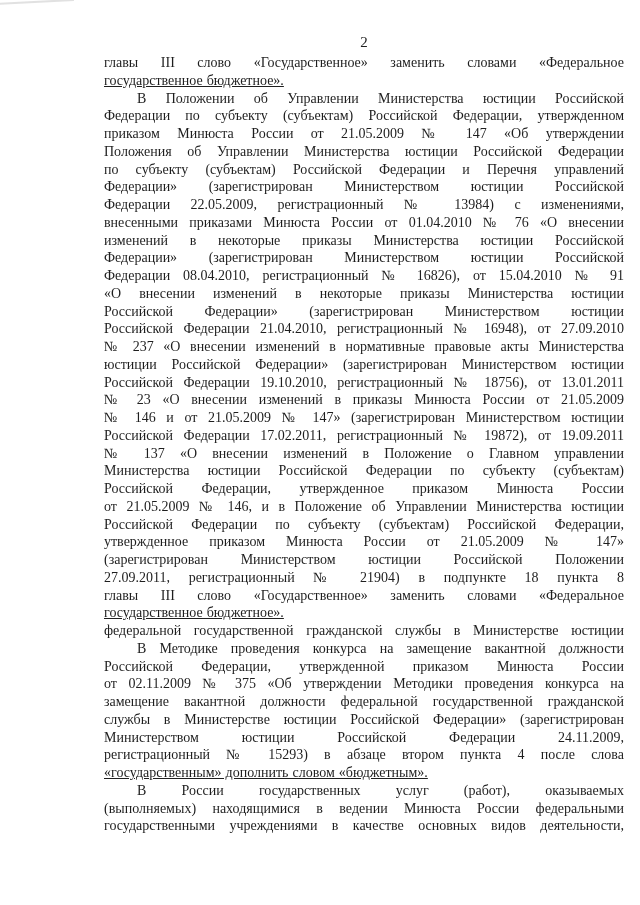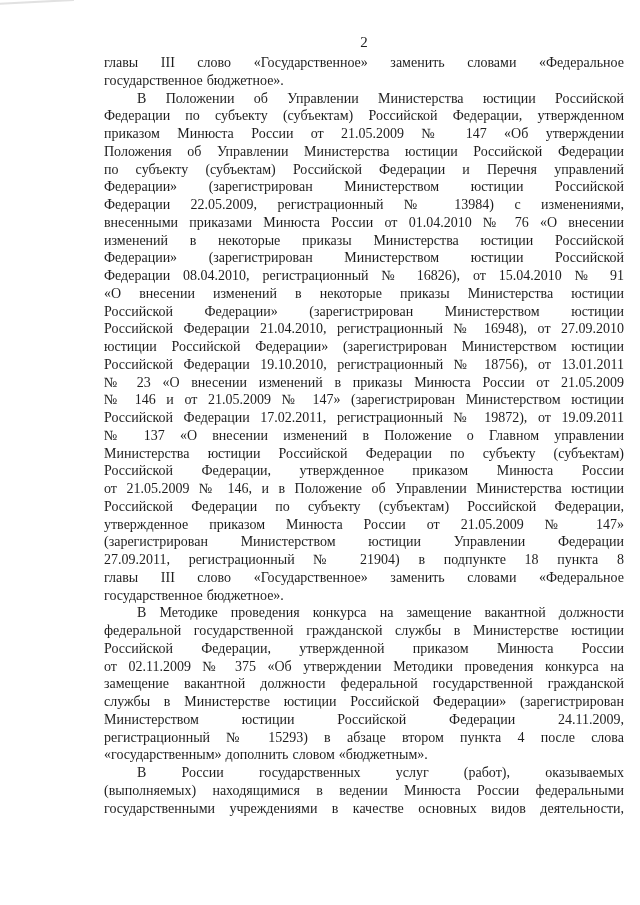--- a/index.html
+++ b/index.html
@@ -40,20 +40,21 @@
     font-size: 14px;
     line-height: 17.75px;
   }
   .line {
     text-align: justify;
     text-align-last: justify;
     word-spacing: 0.5px;
   }
   .line.last-left {
     text-align-last: left;
+    text-decoration: underline;
   }
   .line.indent {
     text-indent: 33px;
   }
 </style>
 </head>
 <body>
 
 <div class="page">
   <div class="scan-streak"></div>
@@ -71,39 +72,40 @@
         <div class="line">по субъекту (субъектам) Российской Федерации и Перечня управлений</div>
         <div class="line">Федерации» (зарегистрирован Министерством юстиции Российской</div>
         <div class="line">Федерации 22.05.2009, регистрационный № 13984) с изменениями,</div>
         <div class="line">внесенными приказами Минюста России от 01.04.2010 № 76 «О внесении</div>
         <div class="line">изменений в некоторые приказы Министерства юстиции Российской</div>
         <div class="line">Федерации» (зарегистрирован Министерством юстиции Российской</div>
         <div class="line">Федерации 08.04.2010, регистрационный № 16826), от 15.04.2010 № 91</div>
         <div class="line">«О внесении изменений в некоторые приказы Министерства юстиции</div>
         <div class="line">Российской Федерации» (зарегистрирован Министерством юстиции</div>
         <div class="line">Российской Федерации 21.04.2010, регистрационный № 16948), от 27.09.2010</div>
+        <div class="line">№ 237 «О внесении изменений в нормативные правовые акты Министерства</div>
         <div class="line">юстиции Российской Федерации» (зарегистрирован Министерством юстиции</div>
         <div class="line">Российской Федерации 19.10.2010, регистрационный № 18756), от 13.01.2011</div>
         <div class="line">№ 23 «О внесении изменений в приказы Минюста России от 21.05.2009</div>
         <div class="line">№ 146 и от 21.05.2009 № 147» (зарегистрирован Министерством юстиции</div>
         <div class="line">Российской Федерации 17.02.2011, регистрационный № 19872), от 19.09.2011</div>
         <div class="line">№ 137 «О внесении изменений в Положение о Главном управлении</div>
         <div class="line">Министерства юстиции Российской Федерации по субъекту (субъектам)</div>
         <div class="line">Российской Федерации, утвержденное приказом Минюста России</div>
         <div class="line">от 21.05.2009 № 146, и в Положение об Управлении Министерства юстиции</div>
         <div class="line">Российской Федерации по субъекту (субъектам) Российской Федерации,</div>
         <div class="line">утвержденное приказом Минюста России от 21.05.2009 № 147»</div>
-        <div class="line">(зарегистрирован Министерством юстиции Управлении Федерации</div>
+        <div class="line">(зарегистрирован Министерством юстиции Российской Положении</div>
         <div class="line">27.09.2011, регистрационный № 21904) в подпункте 18 пункта 8</div>
         <div class="line">главы III слово «Государственное» заменить словами «Федеральное</div>
         <div class="line last-left">государственное бюджетное».</div>
       </div>
       <div class="paragraph">
+        <div class="line">федеральной государственной гражданской службы в Министерстве юстиции</div>
         <div class="line indent">В Методике проведения конкурса на замещение вакантной должности</div>
-        <div class="line">федеральной государственной гражданской службы в Министерстве юстиции</div>
         <div class="line">Российской Федерации, утвержденной приказом Минюста России</div>
         <div class="line">от 02.11.2009 № 375 «Об утверждении Методики проведения конкурса на</div>
         <div class="line">замещение вакантной должности федеральной государственной гражданской</div>
         <div class="line">службы в Министерстве юстиции Российской Федерации» (зарегистрирован</div>
         <div class="line">Министерством юстиции Российской Федерации 24.11.2009,</div>
         <div class="line">регистрационный № 15293) в абзаце втором пункта 4 после слова</div>
         <div class="line last-left">«государственным» дополнить словом «бюджетным».</div>
       </div>
       <div class="paragraph">
         <div class="line indent">В России государственных услуг (работ), оказываемых</div>

